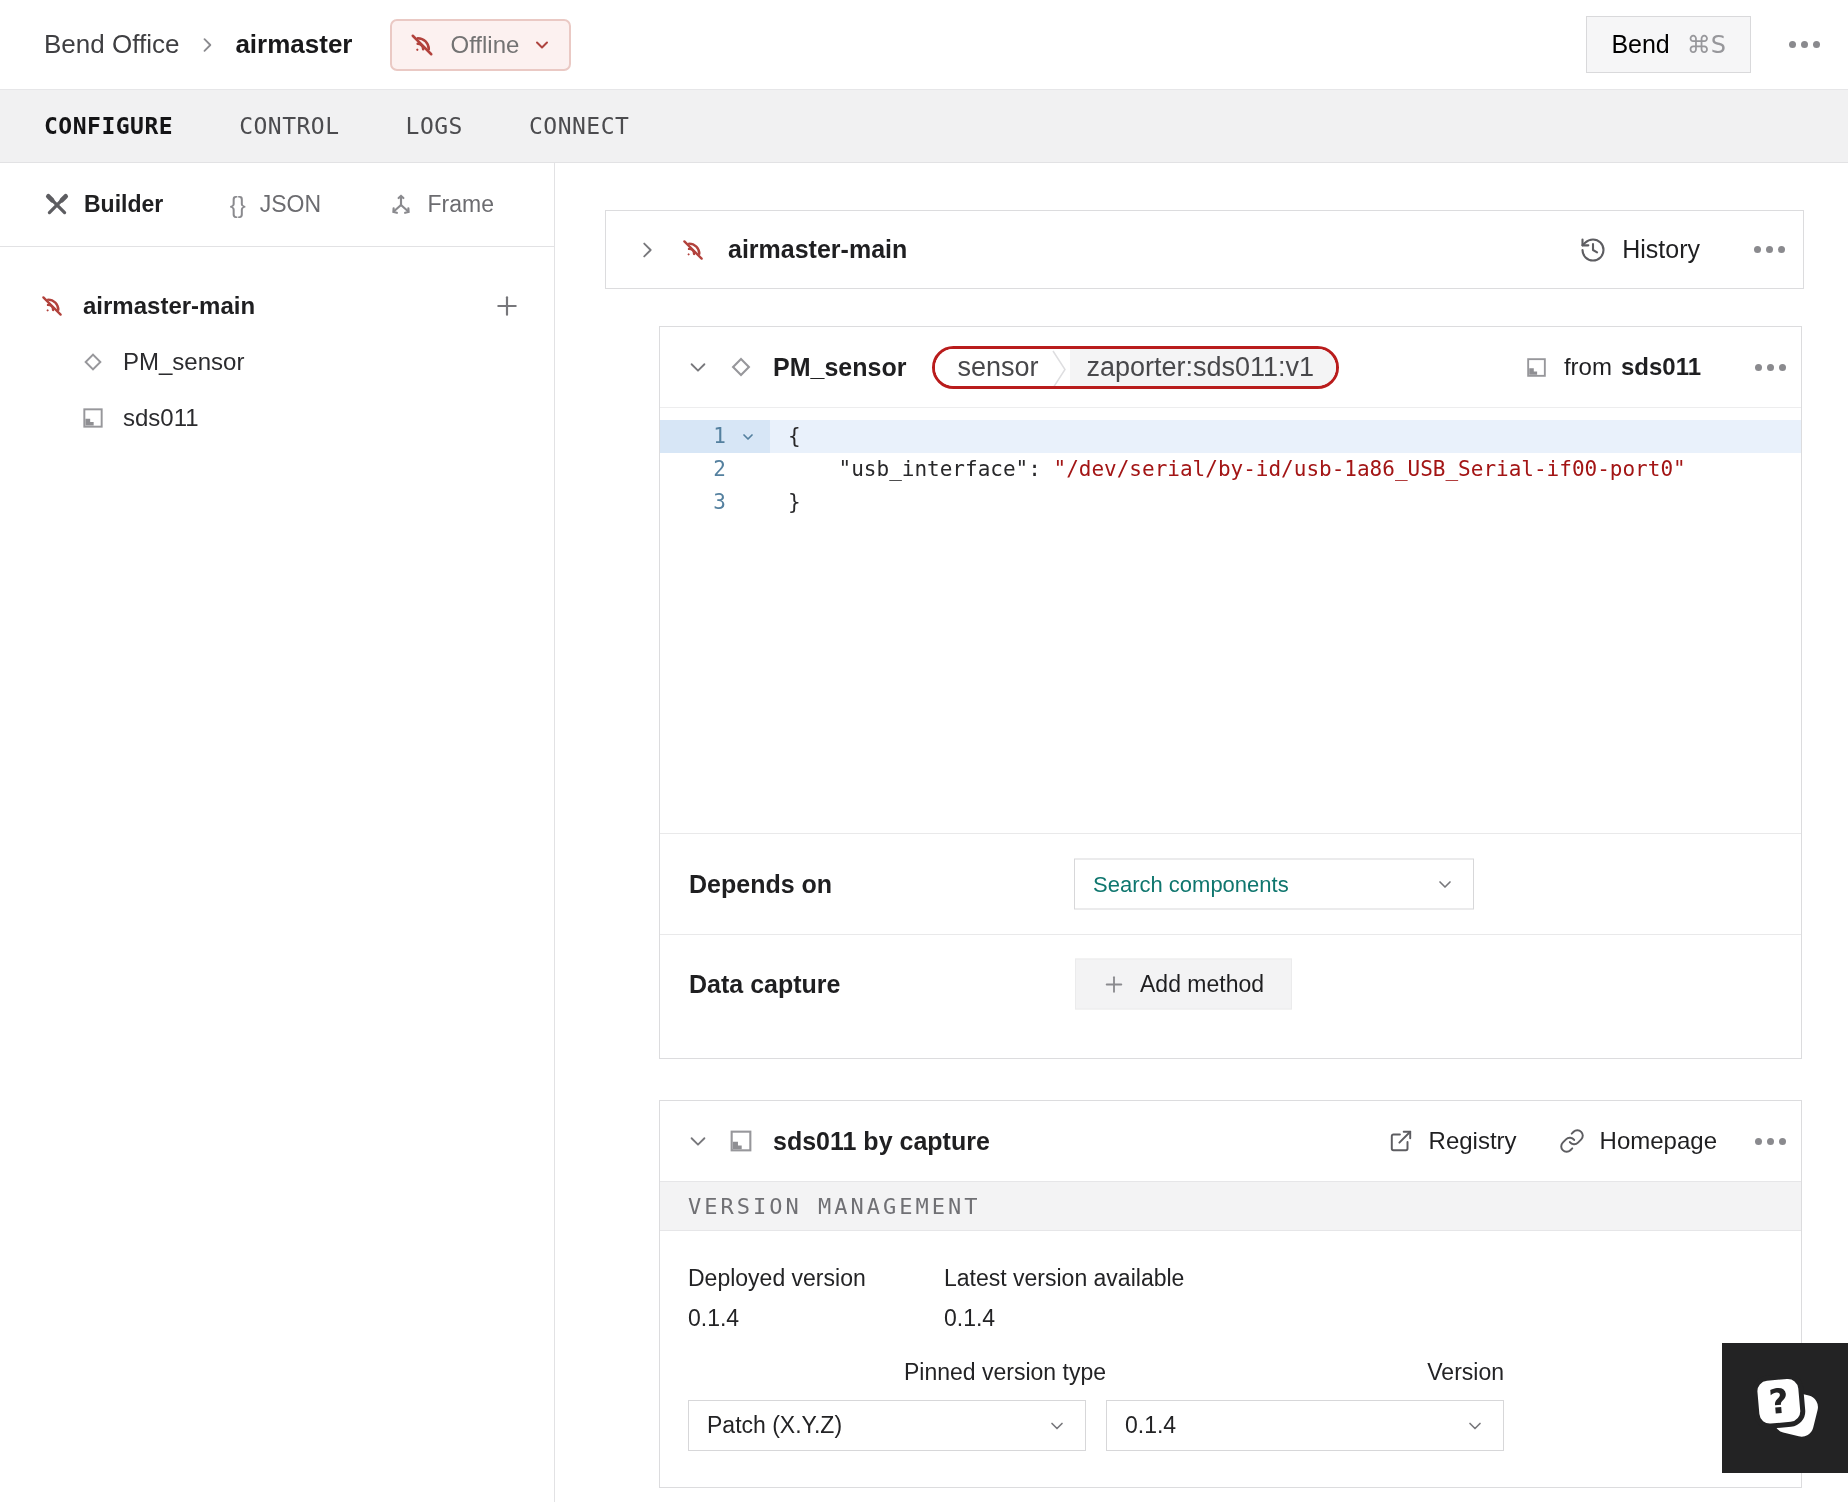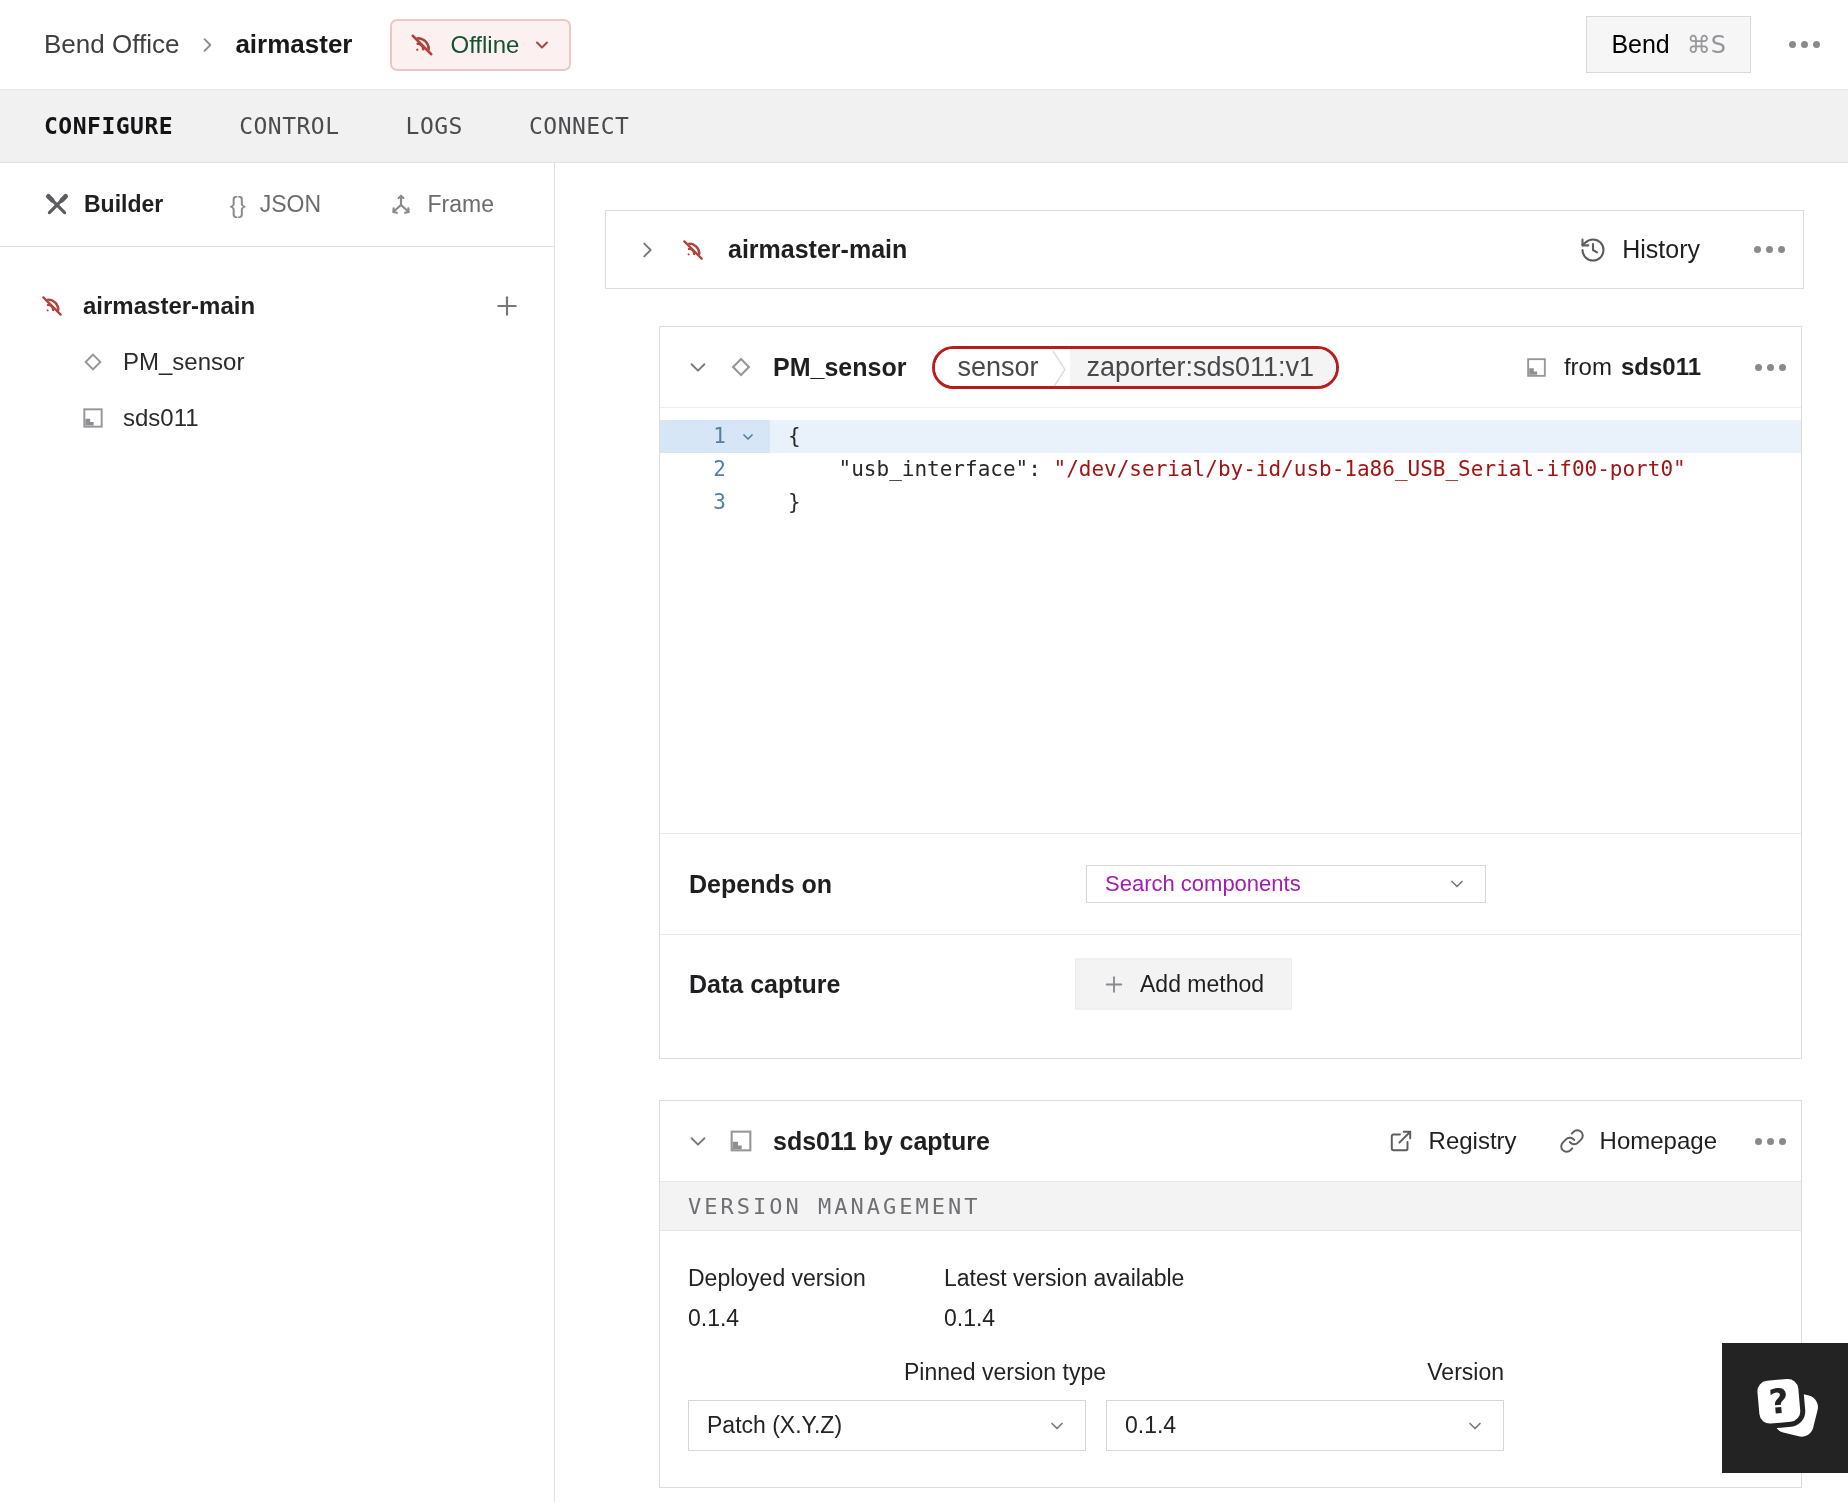--- a/index.html
+++ b/index.html
@@ -11,21 +11,21 @@
   svg { display:block; }
 
   
   .topbar { position:absolute; left:0; top:0; width:100%; height:89px;
     display:flex; align-items:center; padding:0 40px 0 44px; background:#fff; }
   .crumbs { display:flex; align-items:center; gap:18px; font-size:26px; }
   .crumb-org { color:#3f3f42; cursor:pointer; }
   .crumb-machine { font-weight:bold; color:#19191b; }
   .status-badge { margin-left:38px; display:flex; align-items:center; gap:13px;
     height:52px; padding:0 17px 0 15px; background:#fcf1f0; border:2px solid #eac9c4;
-    border-radius:7px; color:#14532d; font-size:24px; cursor:pointer; }
+    border-radius:7px; color:#737373; font-size:24px; cursor:pointer; }
   .top-right { margin-left:auto; display:flex; align-items:center; gap:50px; }
   .save-btn { display:flex; align-items:center; gap:17px; height:57px; padding:0 24px;
     background:#f6f6f7; border:1px solid #d9d9db; font-size:25px; cursor:pointer; }
   .save-shortcut { color:#97979b; font-family:"DejaVu Sans", sans-serif; font-size:24px; }
   .dots { position:relative; width:7px; height:7px; border-radius:50%; background:#8a8a8e;
     box-shadow:12px 0 0 #8a8a8e, -12px 0 0 #8a8a8e; flex:none; }
 
   
   .tabbar { position:absolute; left:0; top:89px; width:100%; height:74px; background:#f1f1f2;
     border-top:1px solid #e6e6e8; border-bottom:1px solid #e2e2e4;
@@ -86,22 +86,22 @@
   .cl.active .gutter { background:#d7e6f6; }
   .str { color:#a31515; }
 
   
   .field-row { border-top:1px solid #e9e9ea; flex:none; position:relative;
     display:flex; align-items:center; padding:0 29px; }
   .row-depends { height:101px; }
   .row-capture { height:99px; }
   .row-label { font-weight:bold; font-size:25px; }
   .select { position:absolute; left:414px; top:50%; transform:translateY(-50%);
-    width:400px; height:38px; border:1px solid #d7d7d9; background:#fff;
-    display:flex; align-items:center; padding:0 18px; font-size:22px; color:#a21caf; cursor:pointer;margin-left:12px; }
+    width:400px; height:51px; border:1px solid #d7d7d9; background:#fff;
+    display:flex; align-items:center; padding:0 18px; font-size:22px; color:#0f766e; cursor:pointer; }
   .select .chev { margin-left:auto; }
   .add-btn { position:absolute; left:415px; top:50%; transform:translateY(-50%);
     height:51px; padding:0 27px; background:#f3f3f4; border:1px solid #ebebec;
     display:flex; align-items:center; gap:15px; font-size:23px; color:#1f1f21; cursor:pointer; }
 
   
   .vm-band { height:50px; background:#f3f3f4; border-top:1px solid #e6e6e8; border-bottom:1px solid #e6e6e8;
     display:flex; align-items:center; padding:0 28px; flex:none;
     font-family:"DejaVu Sans Mono", monospace; font-size:22px; letter-spacing:3px; color:#707074; }
   .vm-body { flex:1; padding:34px 28px 0 28px; font-size:23px; color:#232325; }

